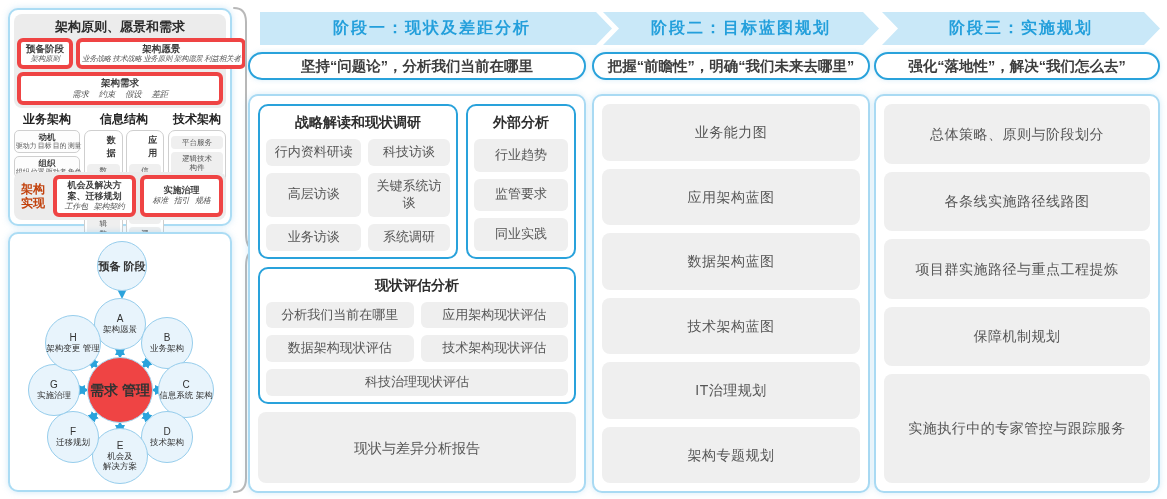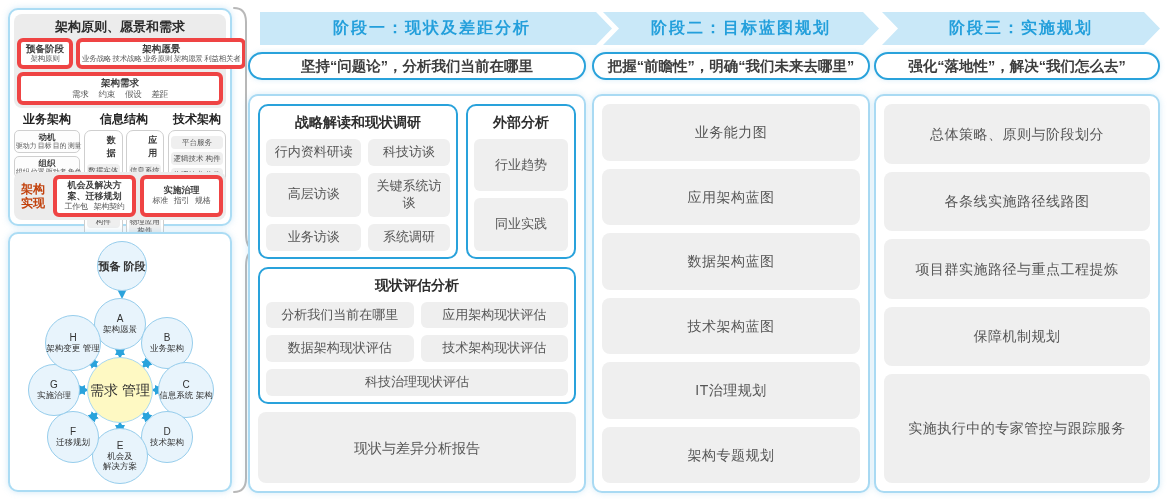--- a/index.html
+++ b/index.html
@@ -12,63 +12,63 @@
 
   
   #left-top{left:8px;top:8px;width:224px;height:218px;padding:4px;display:flex;
             flex-direction:column;gap:3px;}
   .gray-box{background:#ececec;border-radius:8px;padding:3px;box-sizing:border-box;}
   .lt-title{text-align:center;font-weight:bold;font-size:13px;color:#2b2b2b;padding:1px 0 2px;}
   .head-row{display:flex;gap:3px;}
   .white-chip{background:#fff;border-radius:6px;border:4px solid #ef4444;text-align:center;
               padding:1px 2px;box-sizing:border-box;}
   .wc-title{font-weight:bold;font-size:9.5px;color:#3c3c3c;line-height:1.2;}
-  .wc-sub{font-size:7.5px;color:#5a5a5a;white-space:nowrap;letter-spacing:-.3px;line-height:1.3;}
+  .wc-sub{font-size:7.5px;color:#5a5a5a;white-space:nowrap;letter-spacing:-.3px;line-height:1.3;font-style:italic;}
   #prep-box{width:56px;flex:none;}
   #vision-box{flex:1;}
   #req-box{margin-top:3px;}
   #req-box .wc-sub{word-spacing:8px;font-size:8.5px;}
 
   .mid-row{display:flex;gap:4px;flex:1;min-height:0;}
   .mcol{display:flex;flex-direction:column;min-width:0;}
   #col-business{width:66px;}
   #col-info{flex:1;}
   #col-tech{width:58px;}
   .mcol-title{text-align:center;font-weight:bold;font-size:12px;color:#222;padding:0 0 2px;}
   .b-chip{border:1px solid #cfcfcf;border-radius:5px;background:#fdfdfd;text-align:center;
           padding:1px;margin-bottom:3px;}
   .b-title{font-weight:bold;font-size:8.5px;color:#3c3c3c;line-height:1.2;}
   .b-sub{font-size:7px;color:#5a5a5a;white-space:nowrap;letter-spacing:-.3px;line-height:1.25;}
   .ocols{display:flex;gap:3px;flex:1;}
   .o-col{border:1px solid #cfcfcf;border-radius:7px;background:#fff;padding:2px;flex:1;
          display:flex;flex-direction:column;min-width:0;}
   .o-title{text-align:center;font-weight:bold;font-size:9px;color:#3c3c3c;padding:1px 0;margin-left:16px;}
   .g-chip{background:#efefef;border-radius:4px;font-size:7.5px;color:#555;text-align:center;
-          padding:2px 0;margin-top:3px;line-height:1.25;}
+          padding:2px 9px;margin-top:3px;line-height:1.25;}
   #col-tech .o-col{justify-content:space-around;}
 
   .bottom-row{display:flex;gap:4px;align-items:stretch;}
   .realize-label{width:32px;flex:none;display:flex;align-items:center;justify-content:center;
                  font-weight:bold;font-size:12px;color:#c2410c;text-align:center;line-height:1.2;
                  word-break:keep-all;}
   .bottom-row .white-chip{flex:1;display:flex;flex-direction:column;justify-content:center;}
   .bottom-row .wc-title{font-size:9px;}
   .bottom-row .wc-sub{word-spacing:4px;font-size:8px;}
 
   
   #left-bottom{left:8px;top:232px;width:224px;height:260px;}
   #cycle-svg{position:absolute;left:0;top:0;}
   .node{position:absolute;border-radius:50%;background:#e8f4fc;border:1px solid #96cdec;
         display:flex;flex-direction:column;align-items:center;justify-content:center;
         text-align:center;transform:translate(-50%,-50%);line-height:1.15;word-break:keep-all;}
   .n-letter{font-size:10px;color:#333;}
   .n-label{font-size:8.5px;color:#333;}
   #n-prep{left:112px;top:32px;width:48px;height:48px;font-weight:bold;font-size:11px;color:#333;}
-  #n-center{left:110px;top:156px;width:64px;height:64px;background:#fef9c3;border-color:#a8d8f1;
-            font-weight:normal;font-size:14px;color:#333;}
+  #n-center{left:110px;top:156px;width:64px;height:64px;background:#ef4444;border-color:#a8d8f1;
+            font-weight:bold;font-size:14px;color:#333;}
   #n-a{left:110px;top:90px;width:50px;height:50px;}
   #n-b{left:157px;top:109px;width:50px;height:50px;}
   #n-c{left:176px;top:156px;width:54px;height:54px;}
   #n-d{left:157px;top:203px;width:50px;height:50px;}
   #n-e{left:110px;top:222px;width:54px;height:54px;}
   #n-f{left:63px;top:203px;width:50px;height:50px;}
   #n-g{left:44px;top:156px;width:50px;height:50px;}
   #n-h{left:63px;top:109px;width:54px;height:54px;}
 
   
@@ -294,20 +294,21 @@
           <div class="chip">高层访谈</div>
           <div class="chip">关键系统访谈</div>
           <div class="chip">业务访谈</div>
           <div class="chip">系统调研</div>
         </div>
       </div>
       <div class="group" id="g-external">
         <div class="g-title">外部分析</div>
         <div class="chips">
           <div class="chip">行业趋势</div>
+          <div class="chip">监管要求</div>
           <div class="chip">同业实践</div>
         </div>
       </div>
     </div>
     <div class="group" id="g-assess">
       <div class="g-title">现状评估分析</div>
       <div class="grid">
         <div class="chip">分析我们当前在哪里</div>
         <div class="chip">应用架构现状评估</div>
         <div class="chip">数据架构现状评估</div>

